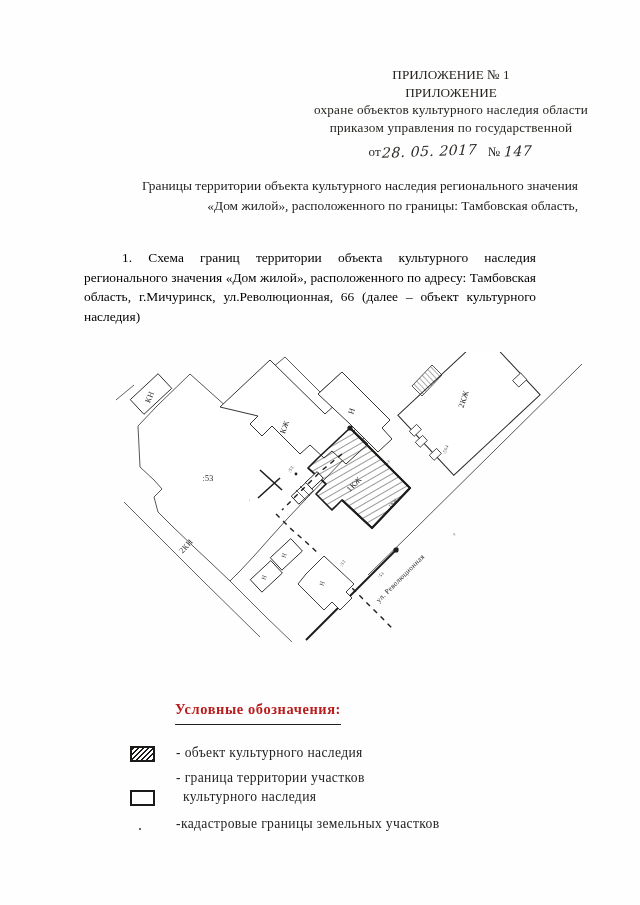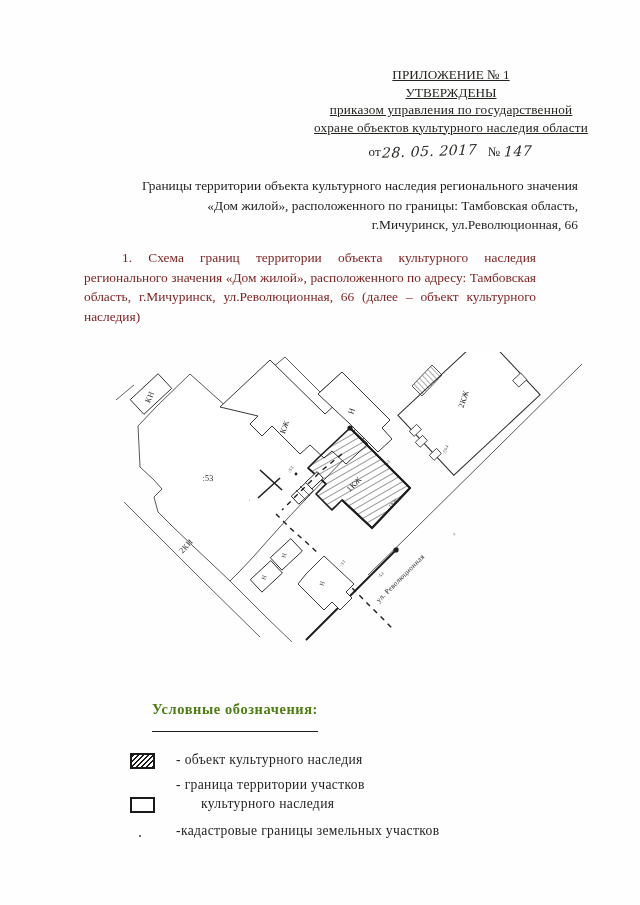--- a/index.html
+++ b/index.html
@@ -26,21 +26,20 @@
   
   .header-block {
     position: absolute;
     left: 280px;
     top: 66px;
     width: 342px;
     text-align: center;
     font-size: 13.2px;
     line-height: 17.5px;
     color: #26241f;
-    text-decoration: underline;
   }
   .header-block .ln { display: block; white-space: nowrap; }
   .header-block .ln.wide { letter-spacing: .2px; }
 
   .approval-line {
     position: absolute;
     left: 280px;
     top: 143px;
     width: 342px;
     text-align: center;
@@ -76,49 +75,49 @@
   
   .body-par {
     position: absolute;
     left: 84px;
     top: 248px;
     width: 452px;
     font-size: 13.4px;
     line-height: 19.6px;
     text-align: justify;
     text-indent: 38px;
-    color: #7f1d1d;
+    color: #000000;
   }
 
   
   .map-wrap {
     position: absolute;
     left: 110px;
     top: 352px;
     width: 480px;
     height: 300px;
   }
   .map-wrap svg { display: block; }
 
   
   .legend {
     position: absolute;
     left: 130px;
     top: 700px;
     width: 400px;
   }
   .legend-title {
-    margin-left: 22px;
+    margin-left: 45px;
     font-size: 14.4px;
     font-weight: bold;
     letter-spacing: .6px;
     border-bottom: 1.6px solid #211f1d;
     display: inline-block;
-    padding-bottom: 13px;
-    color: #4d7c0f;
+    padding-bottom: 6px;
+    color: #b91c1c;
   }
   .legend-rows { margin-top: 17px; position: relative; }
   .legend-row {
     display: flex;
     align-items: flex-end;
     margin-bottom: 7px;
     min-height: 20px;
   }
   .swatch-cell {
     width: 46px;
@@ -139,21 +138,21 @@
       -45deg,
       #1c1a18 0, #1c1a18 1.4px,
       #ffffff 1.4px, #ffffff 3.6px);
   }
   .legend-text {
     font-size: 13.6px;
     line-height: 18.5px;
     letter-spacing: .35px;
     color: #201e1d;
   }
-  .legend-text .sub { display: block; margin-left: 25px; }
+  .legend-text .sub { display: block; margin-left: 7px; }
   .legend-row.nosw .swatch-cell { visibility: hidden; }
   .legend-row.third { margin-top: 6px; }
   .legend-dot {
     position: absolute;
     left: 9px;
     bottom: 3px;
     width: 2px;
     height: 2px;
     background: #6a6661;
   }
@@ -169,33 +168,32 @@
   .mlabel.xs { font-size: 4.6px; fill: #3a3733; }
   .mlabel.street { font-size: 7.4px; letter-spacing: .25px; }
 </style>
 </head>
 <body>
 
 <div class="page">
 
   <div class="header-block">
     <span class="ln">ПРИЛОЖЕНИЕ № 1</span>
-    <span class="ln">УТВЕРЖДЕНЫ</span>
+    <span class="ln">ПРИЛОЖЕНИЕ</span>
+    <span class="ln wide">охране объектов культурного наследия области</span>
     <span class="ln wide">приказом управления по государственной</span>
-    <span class="ln wide">охране объектов культурного наследия области</span>
   </div>
 
   <div class="approval-line">
     <span class="lbl-ot">от</span><span class="hand">28. 05. 2017</span><span class="lbl-no">№</span><span class="hand num">147</span>
   </div>
 
   <div class="doc-title">
     <span class="ln">Границы территории объекта культурного наследия регионального значения</span>
     <span class="ln">«Дом жилой», расположенного по границы: Тамбовская область,</span>
-    <span class="ln">г.Мичуринск,  ул.Революционная, 66</span>
   </div>
 
   <div class="body-par">1. Схема границ территории объекта культурного наследия регионального значения «Дом жилой», расположенного по адресу: Тамбовская область, г.Мичуринск,  ул.Революционная, 66  (далее – объект культурного наследия)</div>
 
   <div class="map-wrap">
     <svg width="480" height="300" viewBox="0 0 480 300" xmlns="http://www.w3.org/2000/svg">
       <defs>
         <pattern id="hatch45" width="6" height="6" patternUnits="userSpaceOnUse" patternTransform="rotate(60)">
           <line x1="0" y1="0" x2="0" y2="6" stroke="#1f1d1b" stroke-width="0.9"></line>
         </pattern>

